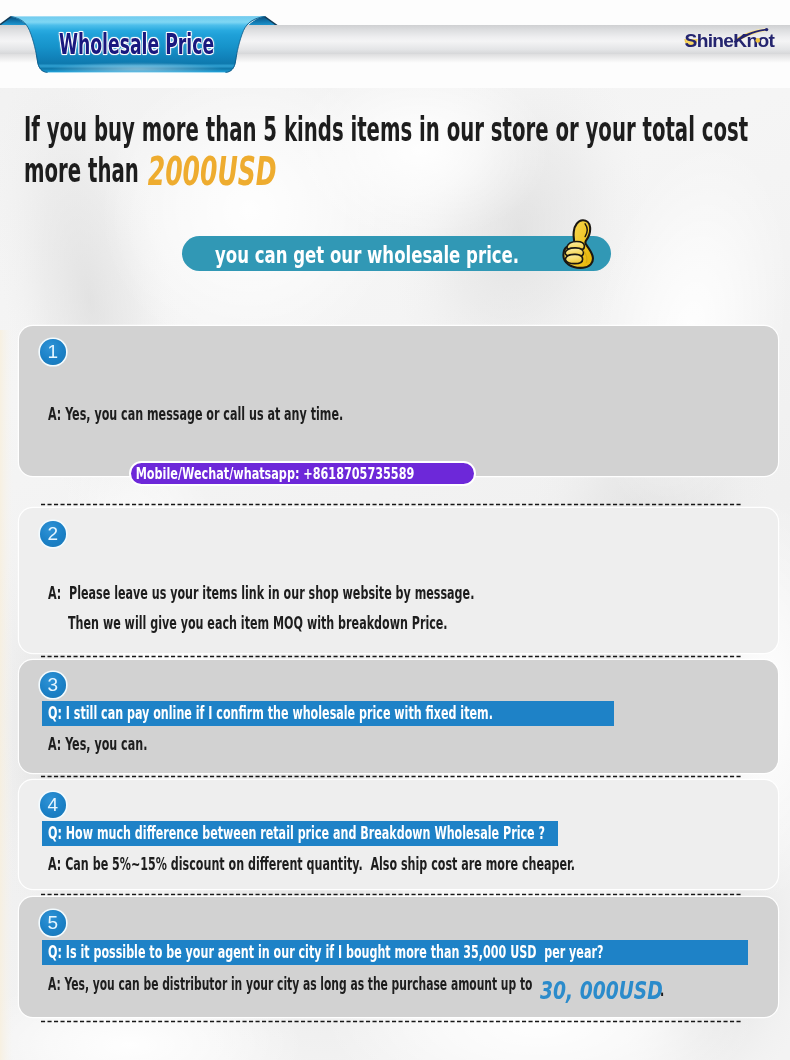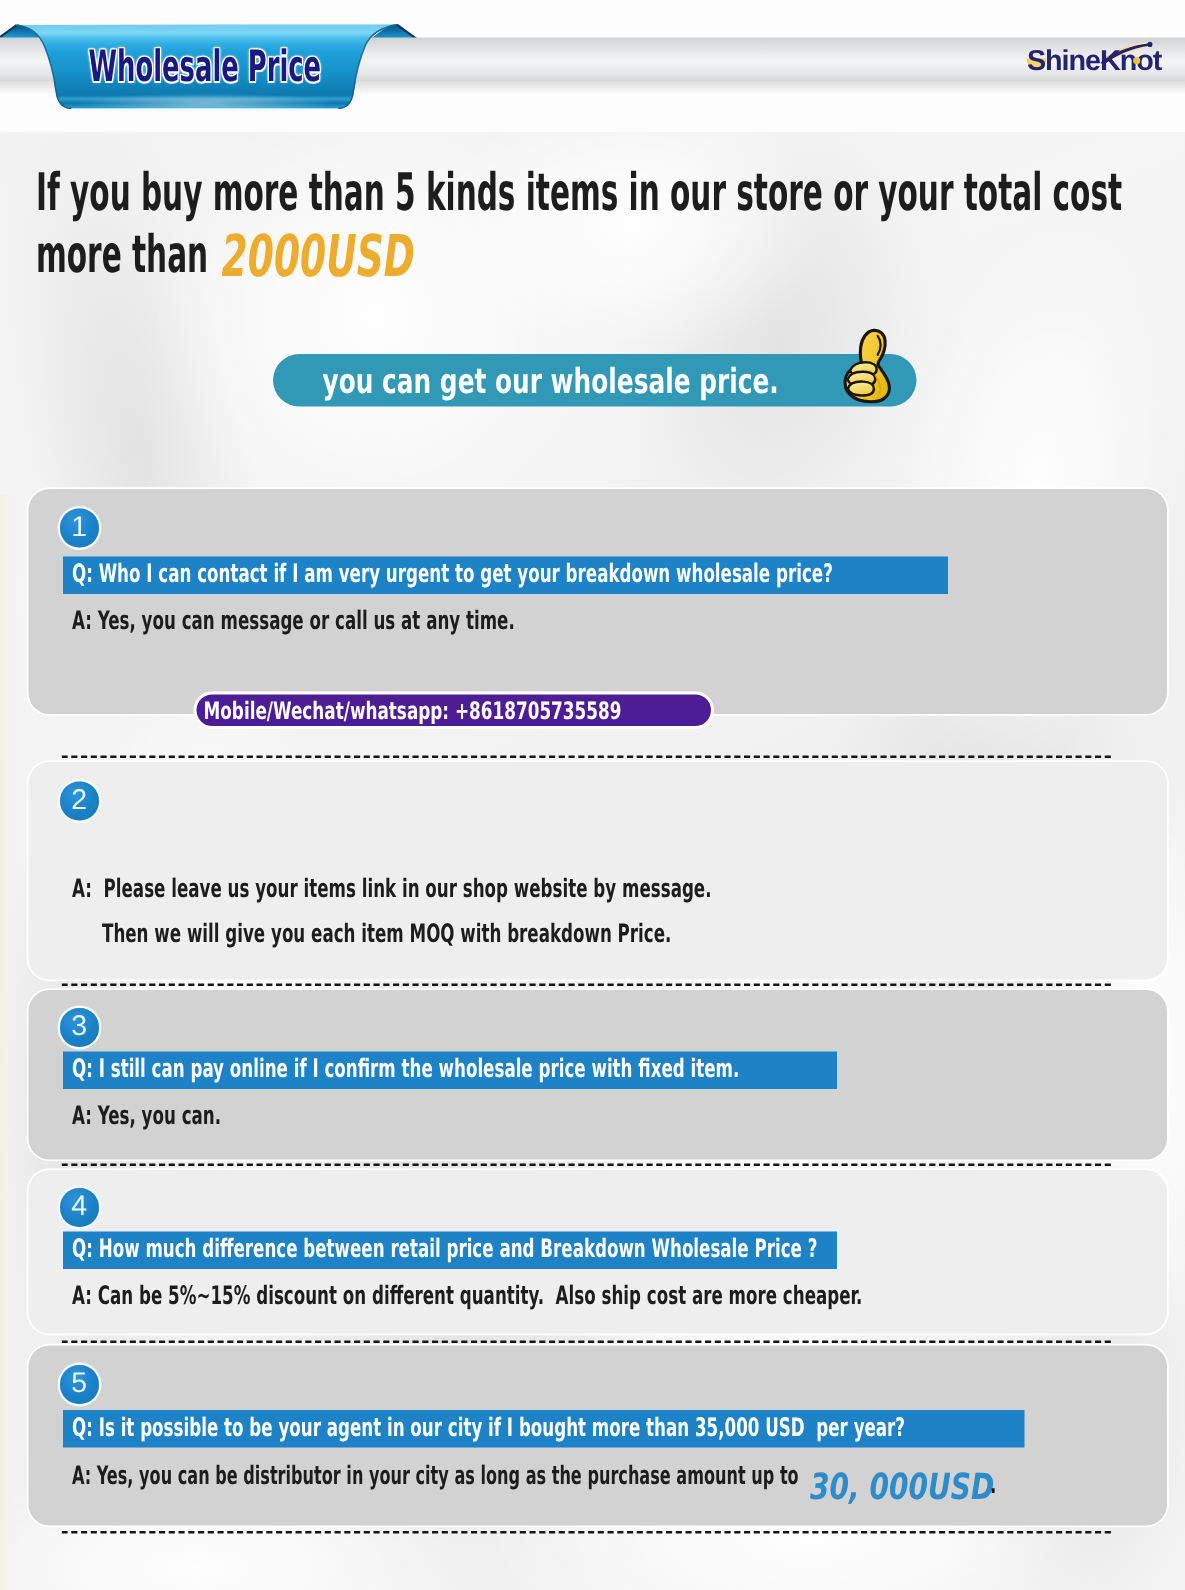--- a/index.html
+++ b/index.html
@@ -53,21 +53,21 @@
      line-height:25.5px;text-align:center;font-weight:normal;
      font-family:"Liberation Sans",sans-serif;}
   .qbar{position:absolute;background:#1e82c7;color:#fff;font-size:17px;font-weight:bold;
      height:25px;line-height:25px;padding-left:6px;box-sizing:border-box;white-space:pre;
      overflow:hidden;transform-origin:left center;}
   .qtxt{display:inline-block;transform:scaleX(0.728);transform-origin:left center;}
   .ans{position:absolute;color:#1d1d1d;font-size:17px;font-weight:bold;white-space:pre;
      transform:scaleX(0.728);transform-origin:left center;}
   .ansblue{position:absolute;color:#2b8bcb;font-style:italic;font-size:24px;font-weight:bold;
      white-space:pre;transform:scaleX(0.866);transform-origin:left center;}
-  .pill{position:absolute;background:#4c1d95;border:2px solid #fff;border-radius:13px;
+  .pill{position:absolute;background:#6d28d9;border:2px solid #fff;border-radius:13px;
      height:25px;color:#fff;font-size:16px;font-weight:bold;
      box-sizing:border-box;white-space:nowrap;overflow:hidden;}
   .pill > span{display:inline-block;transform:scaleX(0.78);transform-origin:left center;
      line-height:21px;padding-left:6px;white-space:nowrap;}
   .dash{position:absolute;height:3px;overflow:hidden;}
   .dash svg{display:block;}
 </style>
 </head>
 <body>
 
@@ -256,62 +256,61 @@
 
       <path d="M55.5,15.5 C61,23 61.5,34 55.5,43.5" fill="none" stroke="#1a1712" stroke-width="3.2" stroke-linecap="round"></path>
 
       <path d="M52,74 C58,82 61,92 58.5,101" fill="none" stroke="#d3a511" stroke-width="2.4" stroke-linecap="round" opacity="0.85"></path>
     </svg>
     <div class="badge-text cond">you can get our wholesale price.</div>
   </div>
 
   <div class="panel dark" style="left:19px;top:326px;width:759px;height:150px;"></div>
   <div class="num" style="left:40px;top:339px;">1</div>
-  <div class="qbar" style="left:42px;top:371px;width:590px;"><span class="qtxt">Q: Who I can contact if I am very urgent to get your breakdown wholesale price?</span></div>
   <div class="ans" style="left:48px;top:404px;">A: Yes, you can message or call us at any time.</div>
   <div class="pill" style="left:129px;top:461px;width:347px;height:25px;"><span>Mobile/Wechat/whatsapp: +8618705735589</span></div>
   <div class="dash" style="left:41px;top:503px;width:700px;">
       <svg width="700" height="3" viewBox="0 0 700 3">
         <line x1="0" y1="1.5" x2="700" y2="1.5" stroke="#161616" stroke-width="1.7" stroke-dasharray="4.1 2.4"></line>
       </svg>
     </div>
 
   <div class="panel light" style="left:19px;top:508px;width:759px;height:145px;"></div>
   <div class="num" style="left:40px;top:521px;">2</div>
   <div class="ans" style="left:48px;top:583px;">A:  Please leave us your items link in our shop website by message.</div>
   <div class="ans" style="left:68px;top:613px;">Then we will give you each item MOQ with breakdown Price.</div>
   <div class="dash" style="left:41px;top:655px;width:700px;">
       <svg width="700" height="3" viewBox="0 0 700 3">
         <line x1="0" y1="1.5" x2="700" y2="1.5" stroke="#161616" stroke-width="1.7" stroke-dasharray="4.1 2.4"></line>
       </svg>
     </div>
 
   <div class="panel dark" style="left:19px;top:660px;width:759px;height:113px;"></div>
   <div class="num" style="left:40px;top:672px;">3</div>
-  <div class="qbar" style="left:42px;top:701px;width:516px;text-align:right;"><span class="qtxt">Q: I still can pay online if I confirm the wholesale price with fixed item.</span></div>
+  <div class="qbar" style="left:42px;top:701px;width:572px;text-align:right;"><span class="qtxt">Q: I still can pay online if I confirm the wholesale price with fixed item.</span></div>
   <div class="ans" style="left:48px;top:734px;">A: Yes, you can.</div>
   <div class="dash" style="left:41px;top:775px;width:700px;">
       <svg width="700" height="3" viewBox="0 0 700 3">
         <line x1="0" y1="1.5" x2="700" y2="1.5" stroke="#161616" stroke-width="1.7" stroke-dasharray="4.1 2.4"></line>
       </svg>
     </div>
 
   <div class="panel light" style="left:19px;top:780px;width:759px;height:109px;"></div>
   <div class="num" style="left:40px;top:792px;">4</div>
   <div class="qbar" style="left:42px;top:821px;width:516px;"><span class="qtxt">Q: How much difference between retail price and Breakdown Wholesale Price ?</span></div>
   <div class="ans" style="left:48px;top:854px;">A: Can be 5%~15% discount on different quantity.  Also ship cost are more cheaper.</div>
   <div class="dash" style="left:41px;top:893px;width:700px;">
       <svg width="700" height="3" viewBox="0 0 700 3">
         <line x1="0" y1="1.5" x2="700" y2="1.5" stroke="#161616" stroke-width="1.7" stroke-dasharray="4.1 2.4"></line>
       </svg>
     </div>
 
   <div class="panel dark" style="left:19px;top:897px;width:759px;height:120px;"></div>
   <div class="num" style="left:40px;top:910px;">5</div>
-  <div class="qbar" style="left:42px;top:940px;width:641px;"><span class="qtxt">Q: Is it possible to be your agent in our city if I bought more than 35,000 USD  per year?</span></div>
+  <div class="qbar" style="left:42px;top:940px;width:706px;"><span class="qtxt">Q: Is it possible to be your agent in our city if I bought more than 35,000 USD  per year?</span></div>
   <div class="ans" style="left:48px;top:974px;transform:scaleX(0.702);"><span>A: Yes, you can be distributor in your city as long as the purchase amount up to </span></div>
   <div class="ansblue" style="left:540px;top:977px;"><span>30, 000USD</span></div>
   <div class="ans" style="left:660px;top:980px;">.</div>
   <div class="dash" style="left:41px;top:1020px;width:700px;">
       <svg width="700" height="3" viewBox="0 0 700 3">
         <line x1="0" y1="1.5" x2="700" y2="1.5" stroke="#161616" stroke-width="1.7" stroke-dasharray="4.1 2.4"></line>
       </svg>
     </div>
 
 </div>

